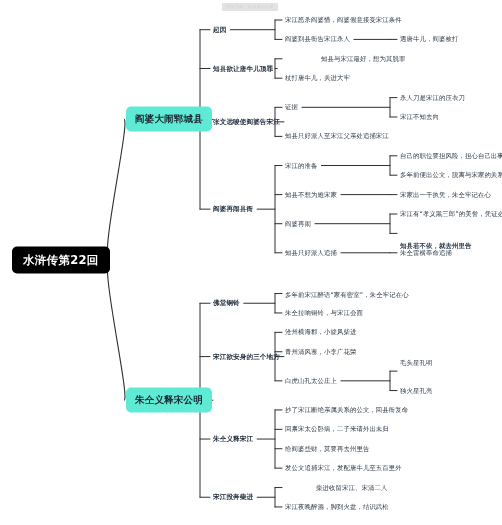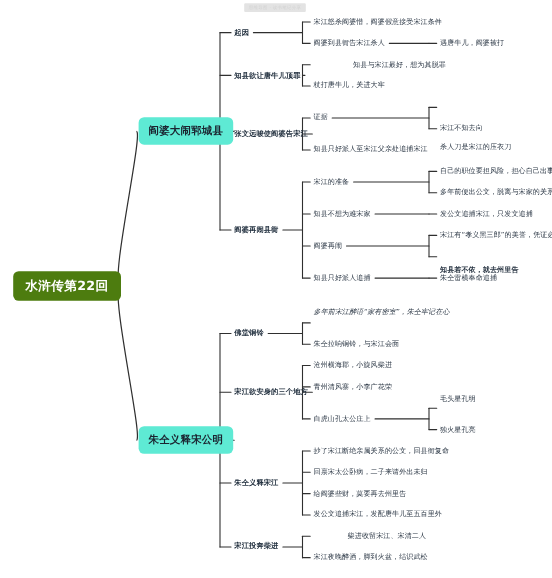--- a/index.html
+++ b/index.html
@@ -14,21 +14,21 @@
   .watermark{
     position:absolute;left:222px;top:3px;
     width:56px;height:8px;
     background:#e3e3e3;border-radius:1px;
     font-size:4px;color:#d2d2d2;
     line-height:8px;text-align:center;
     letter-spacing:.3px;overflow:hidden;white-space:nowrap;
   }
   .node{position:absolute;white-space:nowrap;}
   .root{
-    background:#4d7c0f;color:#ffffff;
+    background:#000000;color:#ffffff;
     border-radius:5px;
     font-size:11.5px;font-weight:bold;
     padding:6px 11px;
     letter-spacing:.3px;
   }
   .branch{
     background:#5eead4;color:#1b2430;
     border-radius:5px;
     font-size:9.5px;font-weight:bold;
     padding:6px 9px;
@@ -138,37 +138,37 @@
       <div class="node branch" style="left: 126px; top: 119.425px; transform: translateY(-50%);">阎婆大闹郓城县</div>
       <div class="node lvl2" style="left: 213px; top: 29.7px;">起因</div>
       <div class="node lvl3" style="left: 285px; top: 20px;">宋江怒杀阎婆惜，阎婆假意接受宋江条件</div>
       <div class="node lvl3" style="left: 285px; top: 39.4px;">阎婆到县衙告宋江杀人</div>
       <div class="node lvl4" style="left: 400px; top: 39.4px; font-family: Liberation Mono, monospace;">遇唐牛儿，阎婆被打</div>
       <div class="node lvl2" style="left: 213px; top: 68.5px;">知县欲让唐牛儿顶罪</div>
       <div class="node lvl3" style="left: 285px; top: 58.8px; margin-left: 36px;">知县与宋江最好，想为其脱罪</div>
       <div class="node lvl3" style="left: 285px; top: 78.2px;">杖打唐牛儿，关进大牢</div>
       <div class="node lvl2" style="left: 213px; top: 121.85px;">张文远唆使阎婆告宋江</div>
       <div class="node lvl3" style="left: 285px; top: 107.3px;">证据</div>
-      <div class="node lvl4" style="left: 400px; top: 97.6px; margin-top: 36px;">杀人刀是宋江的压衣刀</div>
+      <div class="node lvl4" style="left: 400px; top: 97.6px;">杀人刀是宋江的压衣刀</div>
       <div class="node lvl4" style="left: 400px; top: 117px;">宋江不知去向</div>
       <div class="node lvl3" style="left: 285px; top: 136.4px;">知县只好派人至宋江父亲处追捕宋江</div>
       <div class="node lvl2" style="left: 213px; top: 209.15px;">阎婆再闹县衙</div>
       <div class="node lvl3" style="left: 285px; top: 165.5px;">宋江的准备</div>
       <div class="node lvl4" style="left: 400px; top: 155.8px;">自己的职位要担风险，担心自己出事连累家人</div>
       <div class="node lvl4" style="left: 400px; top: 175.2px;">多年前便出公文，脱离与宋家的关系</div>
       <div class="node lvl3" style="left: 285px; top: 194.6px;">知县不想为难宋家</div>
-      <div class="node lvl4" style="left: 400px; top: 194.6px;">发公文追捕宋江，只发文追捕</div>
+      <div class="node lvl4" style="left: 400px; top: 194.6px;">宋家出一干执凭，朱仝牢记在心</div>
       <div class="node lvl3" style="left: 285px; top: 223.7px;">阎婆再闹</div>
       <div class="node lvl4" style="left: 400px; top: 214px;">宋江有“孝义黑三郎”的美誉，凭证必是假</div>
       <div class="node lvl4" style="left: 400px; top: 246px; font-weight: bold;">知县若不依，就去州里告</div>
       <div class="node lvl3" style="left: 285px; top: 252.8px;">知县只好派人追捕</div>
       <div class="node lvl4" style="left: 400px; top: 252.8px;">朱仝雷横奉命追捕</div>
       <div class="node branch" style="left: 126px; top: 400.24px; transform: translateY(-50%);">朱仝义释宋公明</div>
       <div class="node lvl2" style="left: 213px; top: 303.24px;">佛堂铜铃</div>
-      <div class="node lvl3" style="left: 285px; top: 284px; font-style: italic;">多年前宋江醉语“家有密室”，朱仝牢记在心</div>
+      <div class="node lvl3" style="left: 285px; top: 295px;">多年前宋江醉语“家有密室”，朱仝牢记在心</div>
       <div class="node lvl3" style="left: 285px; top: 312.94px;">朱仝拉响铜铃，与宋江会面</div>
       <div class="node lvl2" style="left: 213px; top: 356.59px;">宋江欲安身的三个地方</div>
       <div class="node lvl3" style="left: 285px; top: 332.34px;">沧州横海郡，小旋风柴进</div>
       <div class="node lvl3" style="left: 285px; top: 351.74px;">青州清风寨，小李广花荣</div>
       <div class="node lvl3" style="left: 285px; top: 380.84px;">白虎山孔太公庄上</div>
       <div class="node lvl4" style="left: 400px; top: 363px;">毛头星孔明</div>
       <div class="node lvl4" style="left: 400px; top: 390.54px;">独火星孔亮</div>
       <div class="node lvl2" style="left: 213px; top: 439.04px;">朱仝义释宋江</div>
       <div class="node lvl3" style="left: 285px; top: 409.94px;">抄了宋江断绝亲属关系的公文，回县衙复命</div>
       <div class="node lvl3" style="left: 285px; top: 429.34px;">回禀宋太公卧病，二子来请外出未归</div>

